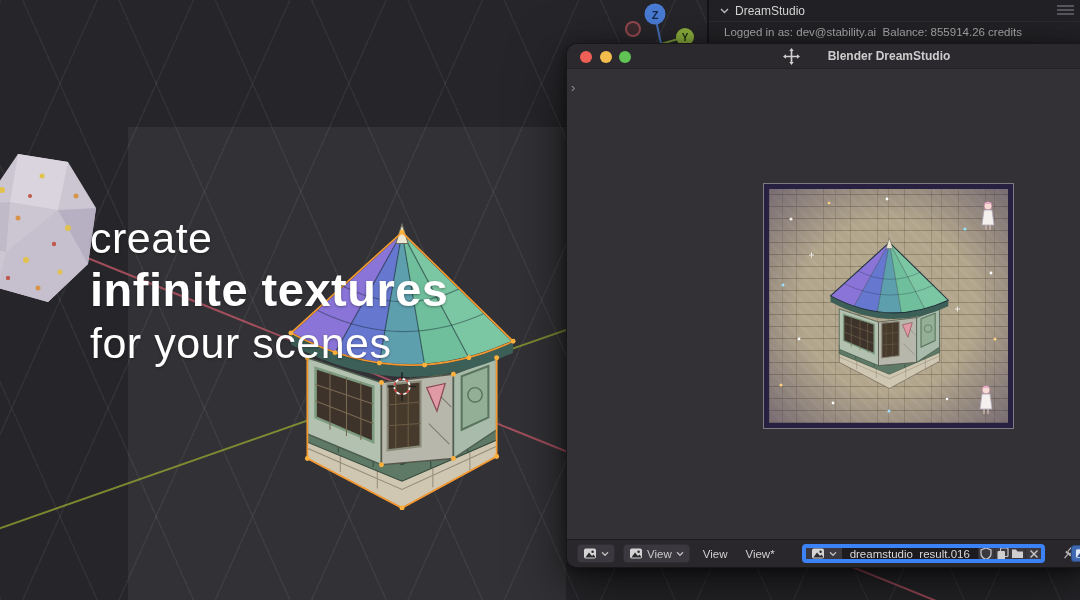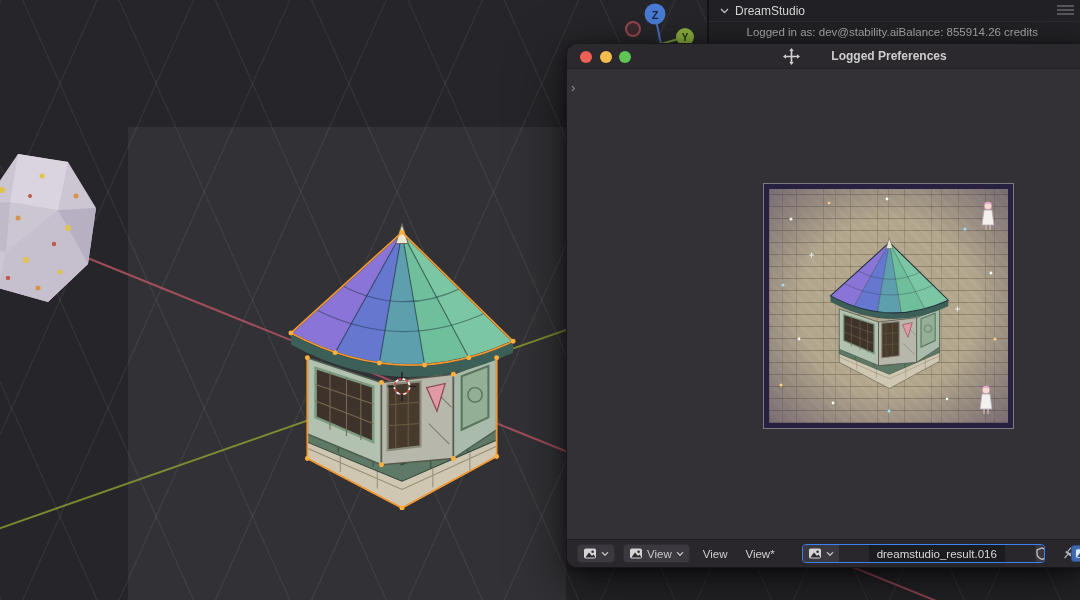--- a/index.html
+++ b/index.html
@@ -27,22 +27,22 @@
   .headline .l1, .headline .l3 { font-size:43px; font-weight:400; display:block; }
   .headline .l2 { font-size:47px; font-weight:700; display:block; }
 
   .gizmo { position:absolute; left:616px; top:0px; }
 
   
   .ds-panel { position:absolute; left:707px; top:0; width:373px; height:43px;
     background:#222226; border-left:2px solid #151518; color:#c6c6c6; }
   .ds-row1 { display:flex; align-items:center; height:21px; padding-left:11px; gap:6px;
     font-size:12px; color:#d6d6d6; }
-  .ds-row2 { display:flex; align-items:center; height:21px; padding:0 42px 0 15px;
-    justify-content:flex-end; font-size:11.5px; color:#a9a9a9; border-top:1px solid #2c2c30; }
+  .ds-row2 { display:flex; align-items:center; height:21px; padding:0 58px 0 15px;
+    justify-content:space-between; font-size:11.5px; color:#a9a9a9; border-top:1px solid #2c2c30; }
   .menu-lines { position:absolute; right:6px; top:5px; width:17px; }
   .menu-lines div { height:1.5px; background:#56565c; margin-bottom:2.5px; }
 
   
   .prefs-window { position:absolute; left:566px; top:43px; width:521px; height:525px;
     background:#333136; border-radius:11px; overflow:hidden;
     box-shadow:0 18px 55px rgba(0,0,0,.6), 0 3px 14px rgba(0,0,0,.5);
     border:1px solid rgba(0,0,0,.55); }
   .titlebar { position:relative; height:25px; background:#2b292d; border-bottom:1px solid #232126; }
   .traffic { position:absolute; top:6.5px; width:12px; height:12px; border-radius:50%; border:none; cursor:pointer; }
@@ -68,21 +68,21 @@
   .texture-frame svg { display:block; }
 
   
   .editor-header { position:absolute; left:0; right:0; bottom:0; height:28px;
     background:#29272b; border-top:1px solid #1e1c20;
     display:flex; align-items:center; padding:0 10px; gap:8px; color:#c9c9c9; font-size:11.5px; }
   .hbtn { display:flex; align-items:center; gap:4px; background:#3b393f; border:1px solid #302e33;
     border-radius:4px; height:19px; padding:0 5px; cursor:pointer; }
   .hmenu { padding:0 5px; cursor:pointer; color:#cfcfcf; }
   .id-group { display:flex; align-items:center; height:19px; border-radius:4px; overflow:hidden;
-    border:1px solid #3b82f6; margin-left:14px;gap:30px; }
+    border:4px solid #3b82f6; margin-left:14px; }
   .id-name { background:#1c1b1f; color:#d8d8d8; height:100%; display:flex; align-items:center;
     padding:0 8px; width:140px; font-size:11.5px; cursor:text; white-space:nowrap; }
   .id-icon-btn { width:22px; height:100%; background:#3b393f; display:flex; align-items:center;
     justify-content:center; border-left:1px solid #302e33; cursor:pointer; }
   .pin-btn { background:none; border:none; cursor:pointer; margin-left:8px; display:flex; }
   .blue-btn { position:absolute; right:-5px; bottom:5px; width:20px; height:17px; border-radius:3px;
     background:#3e68b0; border:1px solid #2c4c84; cursor:pointer; display:flex; align-items:center; justify-content:center; }
   svg { display:block; }
 </style>
 </head>
@@ -182,20 +182,25 @@
           <circle cx="100" cy="236" r="2.4"></circle>
           <circle cx="170" cy="230" r="2.4"></circle>
       </g>
       <g>
         <circle cx="120" cy="160" r="7.5" fill="none" stroke="#ffffff" stroke-width="1.6" stroke-dasharray="3.5 3.5"></circle>
         <circle cx="120" cy="160" r="7.5" fill="none" stroke="#d84848" stroke-width="1.6" stroke-dasharray="3.5 3.5" stroke-dashoffset="3.5"></circle>
         <path d="M120,146 V153 M120,167 V174 M106,160 H113 M127,160 H134" stroke="#222" stroke-width="1.5"></path>
       </g>
     </svg>
 
+    <div class="headline">
+      <span class="l1">create</span>
+      <span class="l2">infinite textures</span>
+      <span class="l3">for your scenes</span>
+    </div>
 
     <svg class="gizmo" width="92" height="52" viewBox="0 0 92 52">
       <line x1="45" y1="44" x2="39" y2="15" stroke="var(--gizmo-z-blue,#4a7cd6)" stroke-width="2" opacity=".85"></line>
       <line x1="45" y1="44" x2="69" y2="37" stroke="var(--gizmo-y-green,#8aae3c)" stroke-width="2" opacity=".85"></line>
       <circle cx="17" cy="29" r="7" fill="#3c2a2e" stroke="#94494f" stroke-width="2"></circle>
       <circle cx="39" cy="14" r="10.5" fill="var(--gizmo-z-blue,#4a7cd6)"></circle>
       <text x="39" y="18.5" text-anchor="middle" font-size="11" font-weight="bold" fill="#14284c">Z</text>
       <circle cx="69" cy="37" r="9" fill="var(--gizmo-y-green,#8aae3c)"></circle>
       <text x="69" y="41" text-anchor="middle" font-size="10" font-weight="bold" fill="#22300e">Y</text>
     </svg>
@@ -221,21 +226,21 @@
 
   <div class="prefs-window">
     <div class="titlebar">
       <button class="traffic t-close"></button>
       <button class="traffic t-min"></button>
       <button class="traffic t-zoom"></button>
       <svg class="move-cursor" width="17" height="17" viewBox="0 0 17 17">
         <path d="M8.5,2 V15 M2,8.5 H15" stroke="#cfcfcf" stroke-width="1.7"></path>
         <path d="M8.5,0 L6.3,3 H10.7 Z M8.5,17 L6.3,14 H10.7 Z M0,8.5 L3,6.3 V10.7 Z M17,8.5 L14,6.3 V10.7 Z" fill="#cfcfcf"></path>
       </svg>
-      <span class="win-title">Logged Preferences</span>
+      <span class="win-title">Blender DreamStudio</span>
     </div>
     <span class="panel-chevron">›</span>
 
     <div class="texture-frame">
       <svg width="239" height="234" viewBox="0 0 239 234">
         <use href="#kiosk-house" transform="translate(55,48) scale(0.545)"></use>
 
         <g>
           <circle cx="22" cy="30" r="1.6" fill="#fff" opacity=".9"></circle>
             <circle cx="60" cy="14" r="1.3" fill="#ffd27e"></circle>

